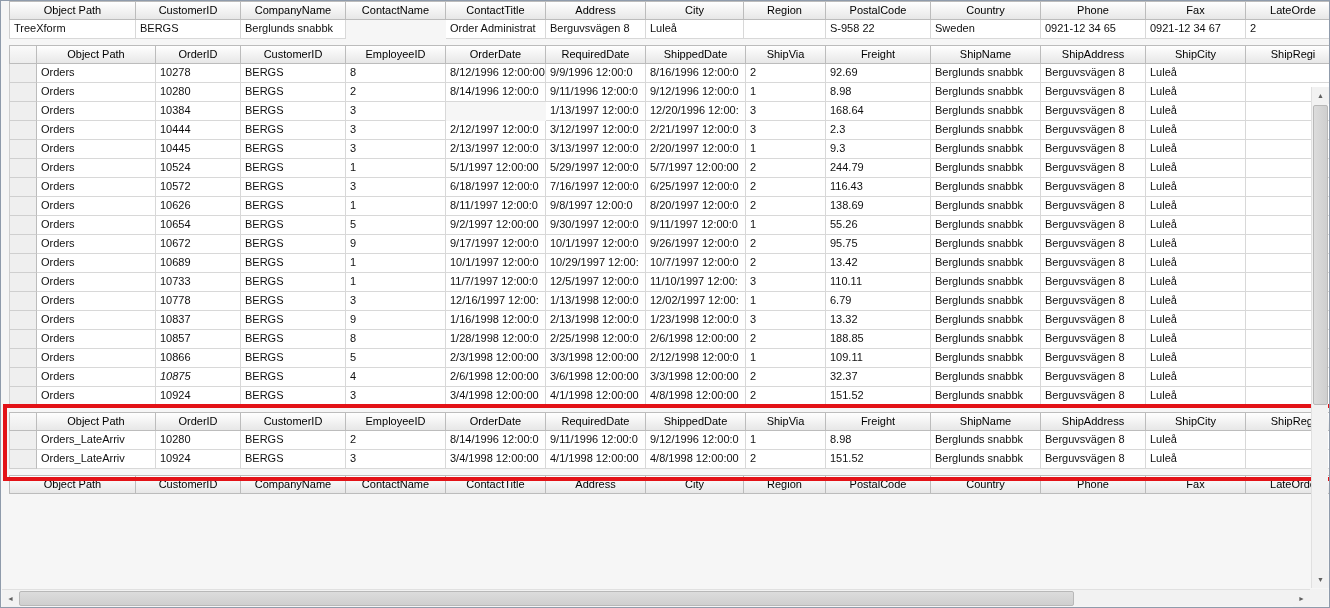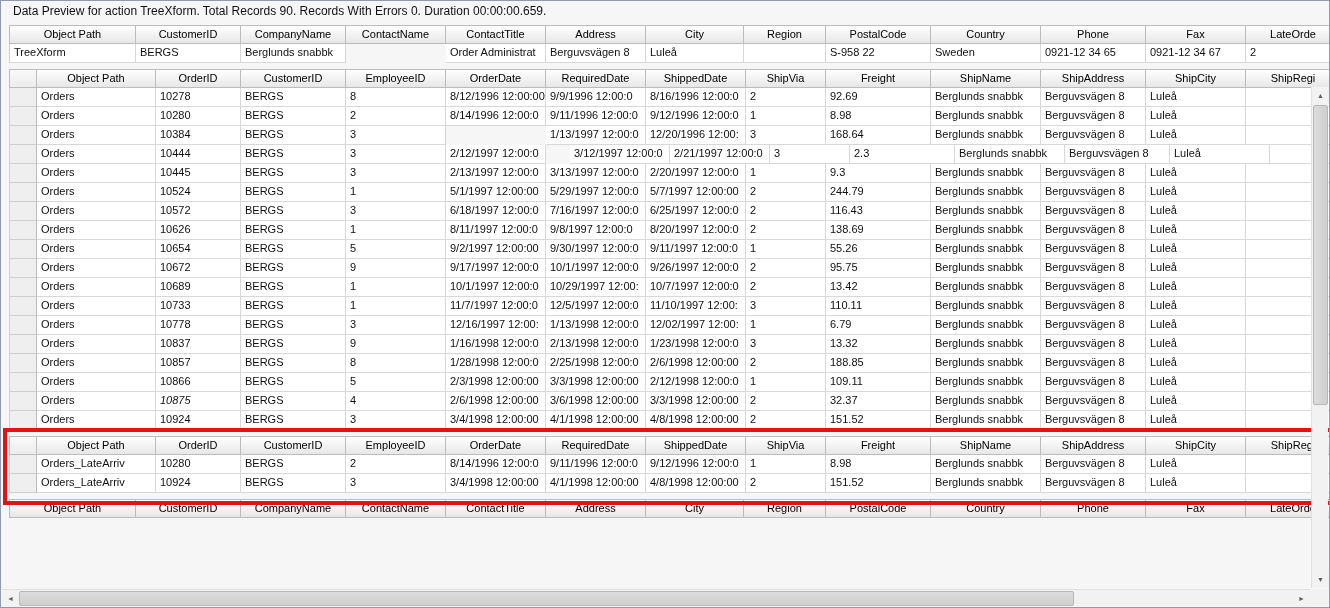--- a/index.html
+++ b/index.html
@@ -56,21 +56,20 @@
   .h-thumb{height:15px;width:1055px;background:linear-gradient(#dcdcdc,#cfcfcf);border:1px solid #b8b8b8;border-radius:2px;flex:none;}
   .h-track-rest{flex:1;}
 </style>
 </head>
 <body>
 
 <div class="window">
 
 
 
-  <div class="status">Data Preview for action TreeXform. Total Records 90. Records With Errors 0. Duration 00:00:00.659.</div>
 
   <div class="grids">
     <div class="grid">
         <div class="grid-row">
           <div class="header-cell" style="width: 127px;">Object Path</div>
           <div class="header-cell" style="width: 105px;">CustomerID</div>
           <div class="header-cell" style="width: 105px;">CompanyName</div>
           <div class="header-cell" style="width: 100px;">ContactName</div>
           <div class="header-cell" style="width: 100px;">ContactTitle</div>
           <div class="header-cell" style="width: 100px;">Address</div>
@@ -163,21 +162,21 @@
           <div class="data-cell" style="width: 100px;">Luleå</div>
           <div class="data-cell" style="width: 95px;"></div>
         </div>
         <div class="grid-row">
           <div class="data-cell row-selector" style="width: 28px;"></div>
           <div class="data-cell" style="width: 119px;">Orders</div>
           <div class="data-cell" style="width: 85px;">10444</div>
           <div class="data-cell" style="width: 105px;">BERGS</div>
           <div class="data-cell" style="width: 100px;">3</div>
           <div class="data-cell" style="width: 100px;">2/12/1997 12:00:0</div>
-          <div class="data-cell" style="width: 100px; margin-left: 24px;">3/12/1997 12:00:0</div>
+          <div class="data-cell" style="width: 100px;">3/12/1997 12:00:0</div>
           <div class="data-cell" style="width: 100px;">2/21/1997 12:00:0</div>
           <div class="data-cell" style="width: 80px;">3</div>
           <div class="data-cell" style="width: 105px;">2.3</div>
           <div class="data-cell" style="width: 110px;">Berglunds snabbk</div>
           <div class="data-cell" style="width: 105px;">Berguvsvägen 8</div>
           <div class="data-cell" style="width: 100px;">Luleå</div>
           <div class="data-cell" style="width: 95px;"></div>
         </div>
         <div class="grid-row">
           <div class="data-cell row-selector" style="width: 28px;"></div>

